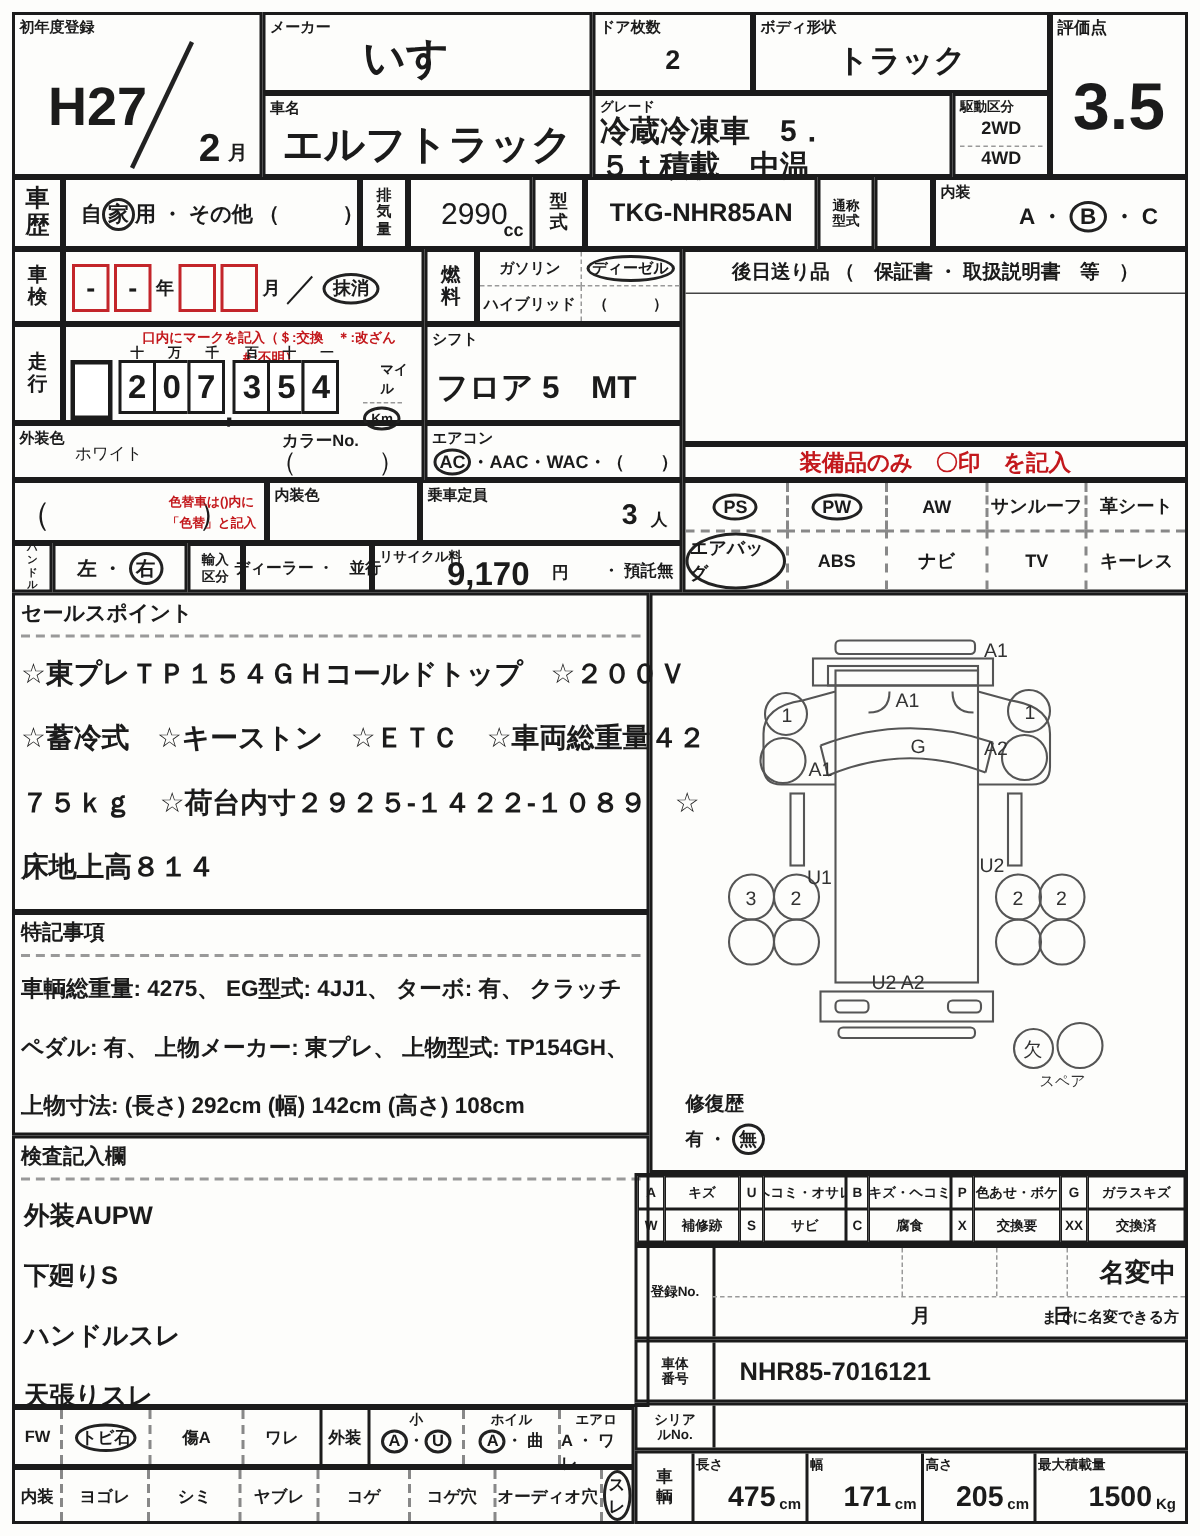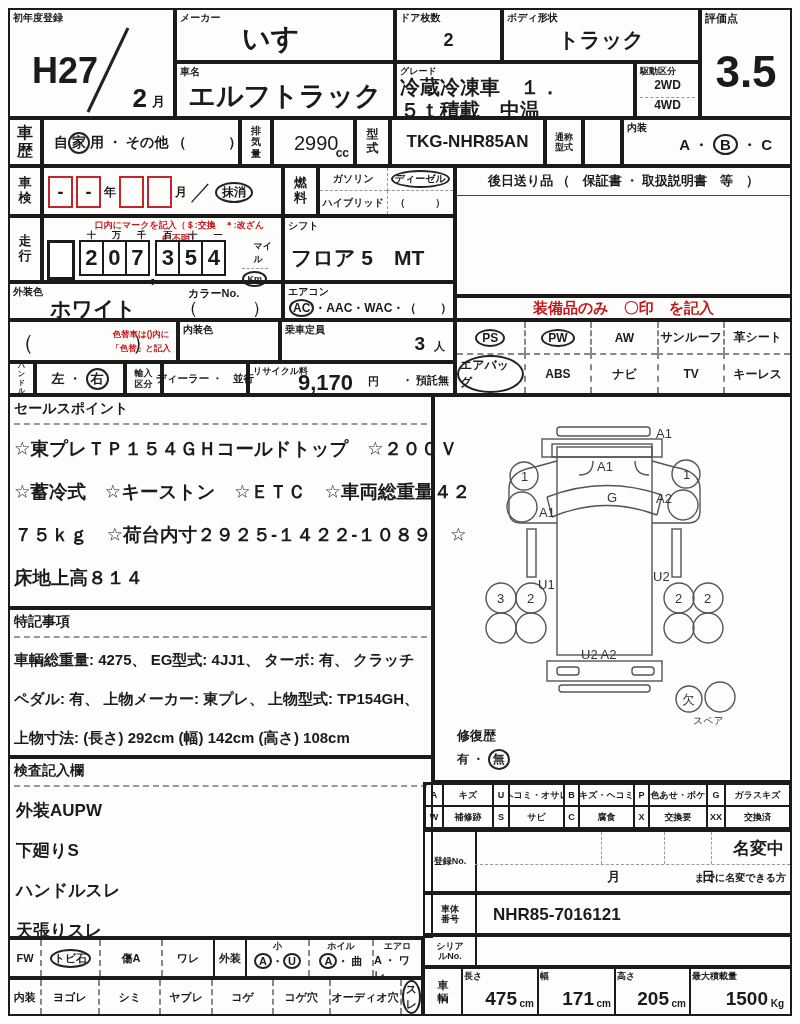--- a/index.html
+++ b/index.html
@@ -56,21 +56,21 @@
     <div class="ctr" style="position:absolute;inset:10px 0 0 0;font-size:21px;font-weight:bold;">トラック</div>
   </div>
 
   <div class="c" style="left:700px;top:8px;width:92px;height:110px;">
     <span class="lbl" style="font-size:11px;">評価点</span>
     <div class="ctr" style="position:absolute;inset:18px 0 0 0;font-size:44px;font-weight:bold;">3.5</div>
   </div>
 
   <div class="c" style="left:395px;top:62px;width:240px;height:56px;">
     <span class="lbl" style="font-size:9px;">グレード</span>
-    <div style="position:absolute;left:3px;top:10px;font-size:20px;font-weight:bold;white-space:nowrap;">冷蔵冷凍車　１．</div>
+    <div style="position:absolute;left:3px;top:10px;font-size:20px;font-weight:bold;white-space:nowrap;">冷蔵冷凍車　5．</div>
     <div style="position:absolute;left:3px;top:33px;font-size:20px;font-weight:bold;white-space:nowrap;">５ｔ積載　中温</div>
   </div>
 
   <div class="c" style="left:635px;top:62px;width:65px;height:56px;">
     <span class="lbl" style="font-size:9px;">駆動区分</span>
     <div class="ctr" style="position:absolute;left:0;right:0;top:11px;height:20px;font-size:12px;font-weight:bold;">2WD</div>
     <div style="position:absolute;left:3px;right:3px;top:33px;border-top:1.5px dashed #999;"></div>
     <div class="ctr" style="position:absolute;left:0;right:0;bottom:1px;height:20px;font-size:12px;font-weight:bold;">4WD</div>
   </div>
 
@@ -176,21 +176,21 @@
       </span>
     </div>
   </div>
   <div class="c" style="left:283px;top:216px;width:172px;height:66px;">
     <span class="lbl">シフト</span>
     <div style="position:absolute;left:6px;top:26px;font-size:21px;font-weight:bold;white-space:nowrap;">フロア 5　MT</div>
   </div>
 
   <div class="c" style="left:8px;top:282px;width:275px;height:38px;">
     <span class="lbl">外装色</span>
-    <div style="position:absolute;left:40px;top:11px;font-size:21px;font-weight:bold;">ホワイト</div>
+    <div style="position:absolute;left:40px;top:11px;font-size:11px;font-weight:normal;">ホワイト</div>
     <div style="position:absolute;left:178px;top:2px;font-size:11px;font-weight:bold;">カラーNo.</div>
     <div style="position:absolute;left:170px;top:12px;font-size:18px;">（　　　）</div>
   </div>
   <div class="c" style="left:283px;top:282px;width:172px;height:38px;">
     <span class="lbl">エアコン</span>
     <div style="position:absolute;left:4px;top:15px;font-size:12px;font-weight:bold;white-space:nowrap;">
       <span class="ov" style="padding:0 2px;">AC</span><span>・AAC・WAC・（　　）</span>
     </div>
   </div>
   <div class="c ctr red" style="left:455px;top:296px;width:337px;height:24px;font-size:15px;font-weight:bold;">装備品のみ　〇印　を記入</div>

